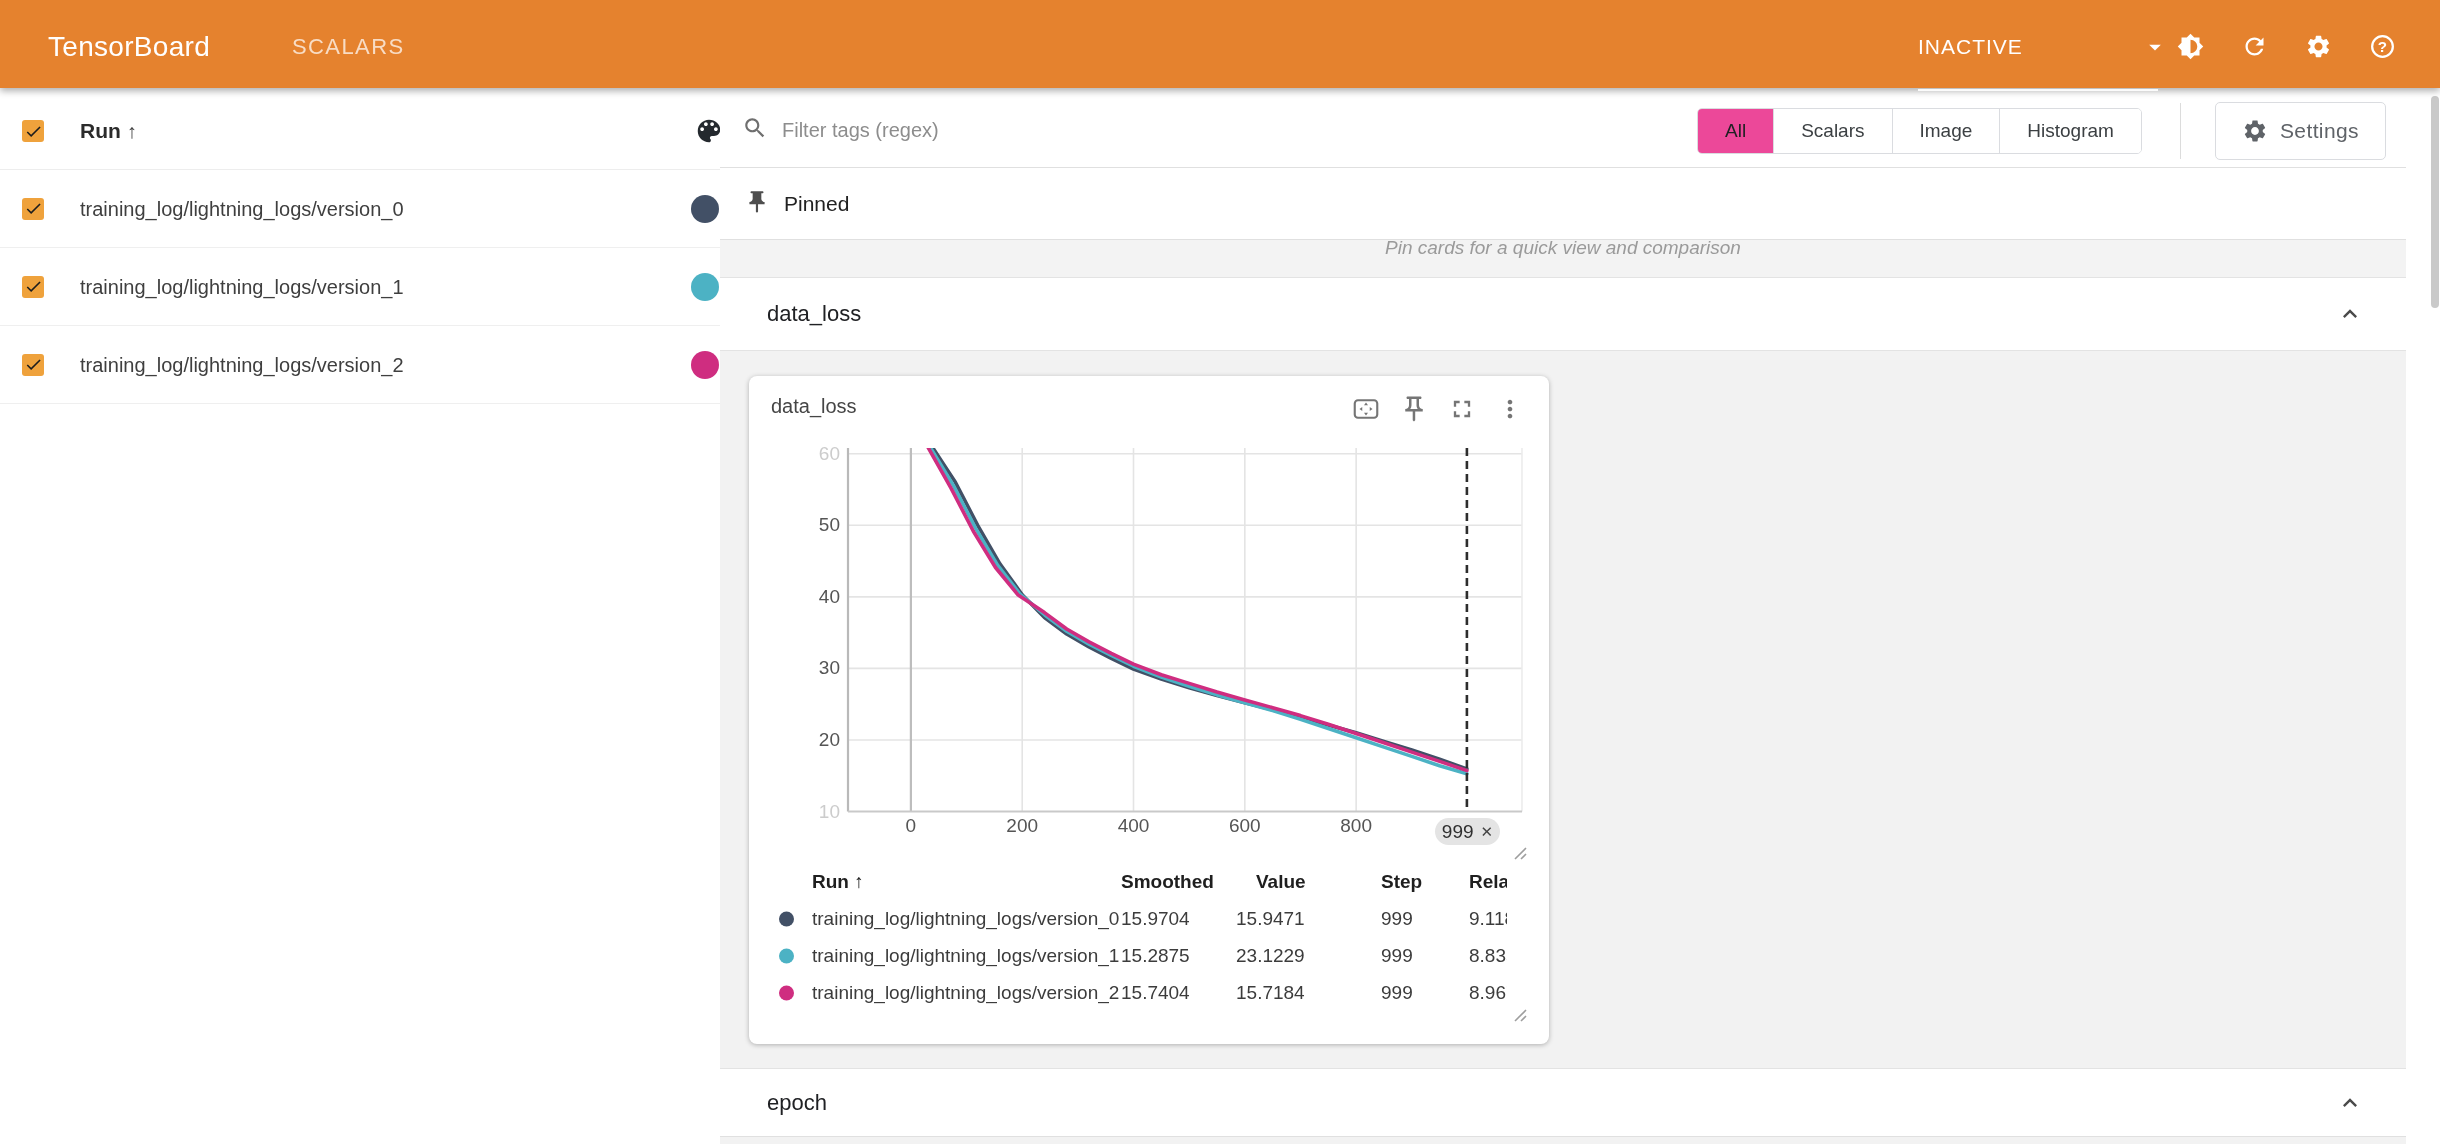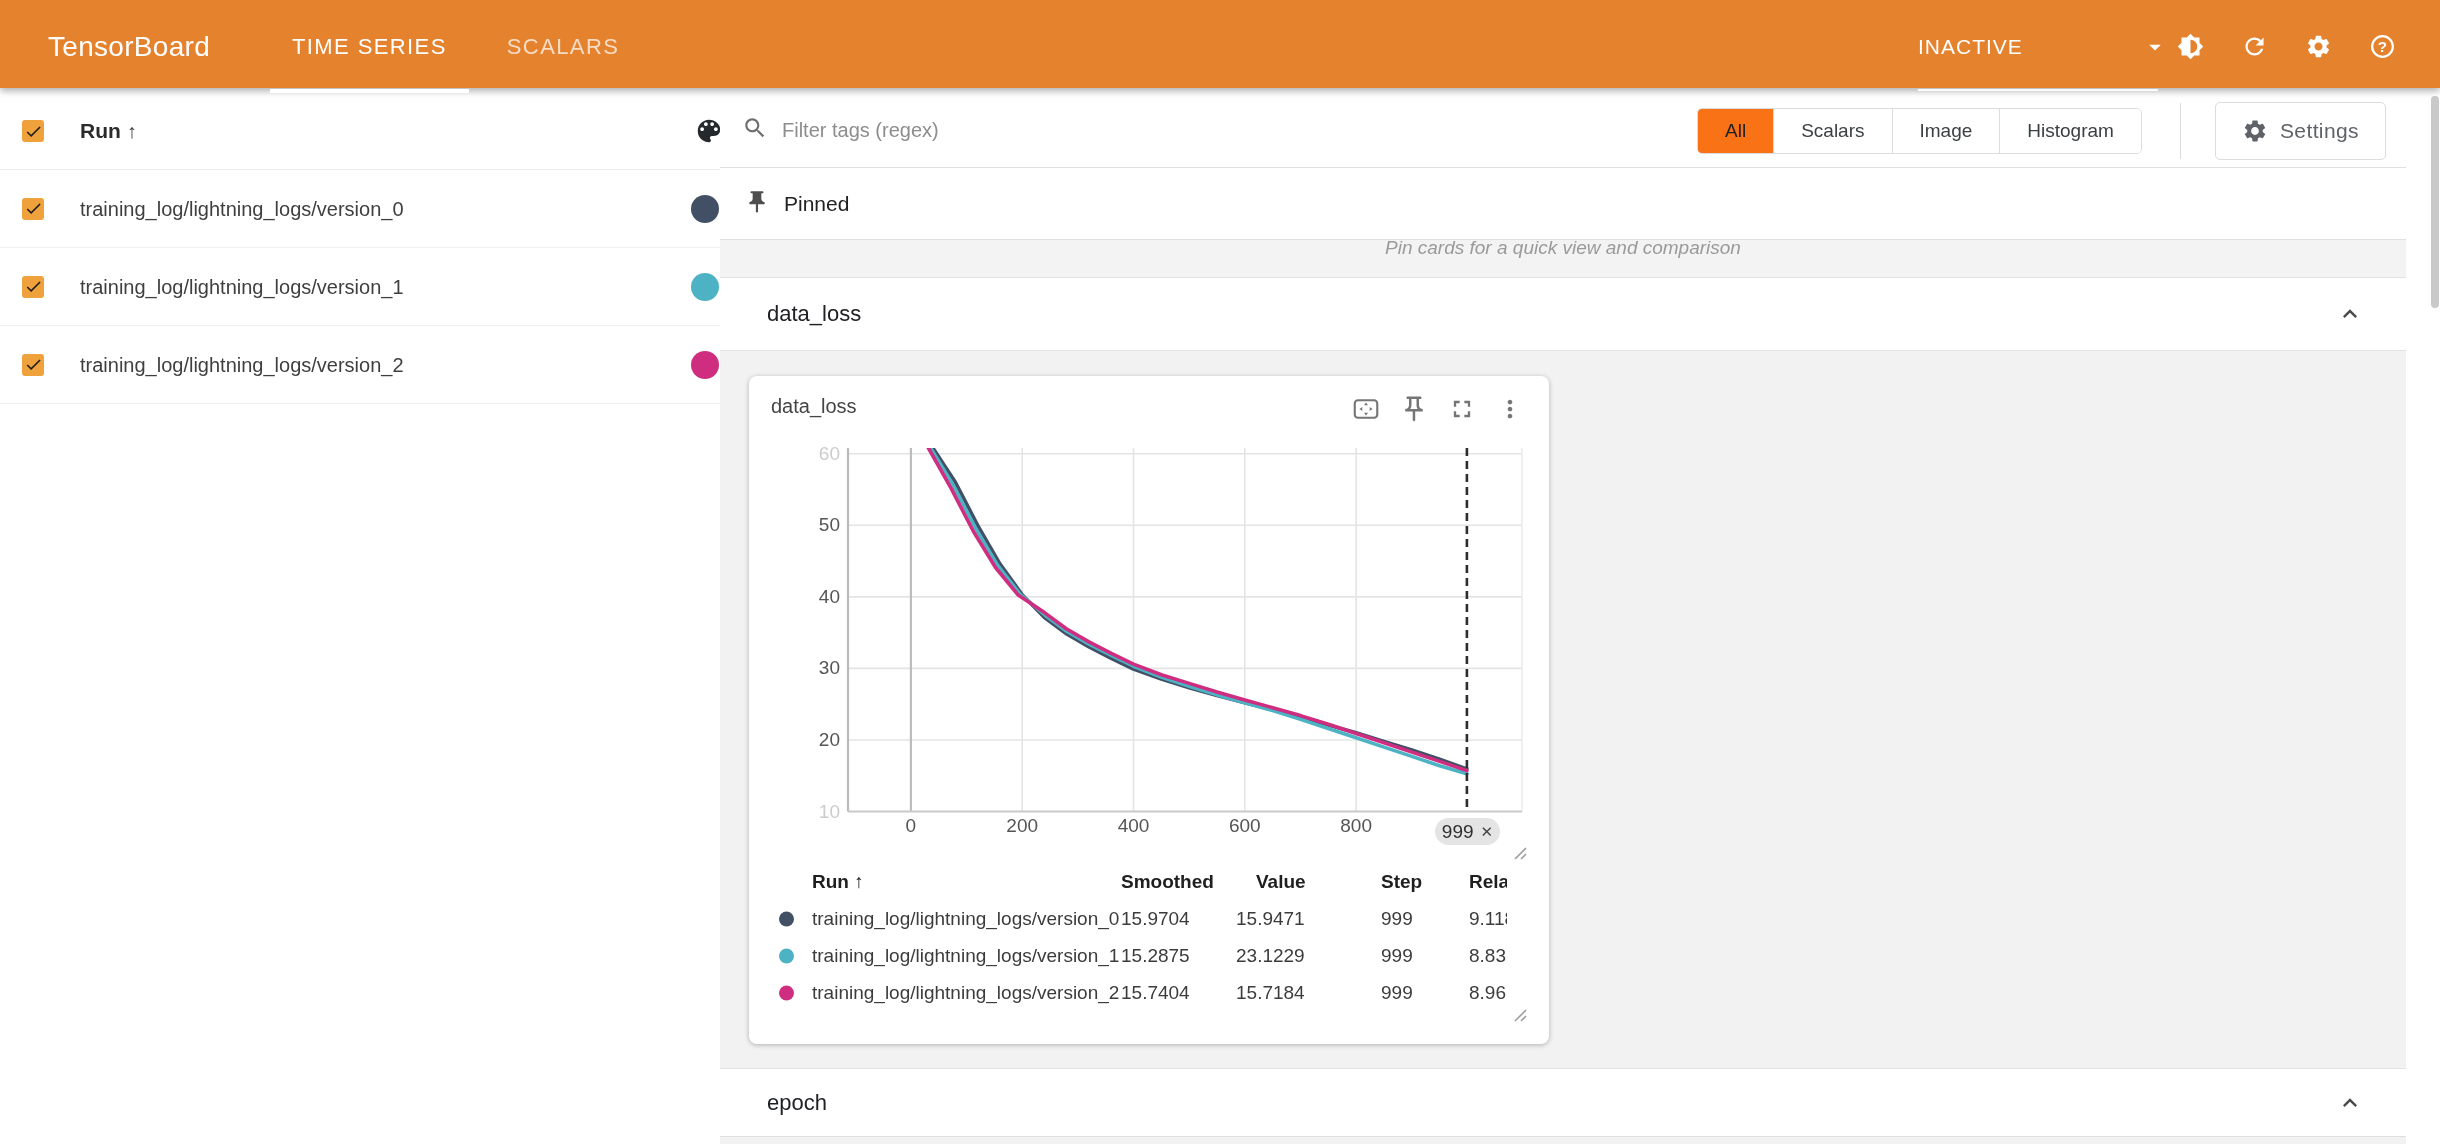--- a/index.html
+++ b/index.html
@@ -58,21 +58,21 @@
   
   .main { position:absolute; left:720px; top:93px; width:1686px; height:1051px; background:#fff; }
   .main-filter { position:relative; height:75px; border-bottom:1px solid #e0e0e0;
     display:flex; align-items:center; padding-left:22px; }
   .type-cluster { position:absolute; right:20px; top:0; height:75px; display:flex;
     align-items:center; }
   .seg-group { display:flex; border:1px solid #dadce0; border-radius:5px; overflow:hidden; }
   .seg { padding:0 27px; height:44px; display:flex; align-items:center; font-size:19px;
     color:#3c4043; background:#fff; cursor:pointer; border-left:1px solid #dadce0; }
   .seg:first-child { border-left:none; }
-  .seg.selected { background:#f97316; color:#202124; }
+  .seg.selected { background:#ec4899; color:#202124; }
   .v-divider { width:1px; height:56px; background:#dcdcdc; margin:0 34px 0 38px; }
   .settings-btn { display:flex; align-items:center; gap:12px; border:1px solid #dadce0;
     border-radius:5px; height:58px; padding:4px 26px; cursor:pointer; color:#5f6368;
     font-size:21px; letter-spacing:.4px; font-weight:500; }
 
   .pinned-row { position:relative; height:72px; border-bottom:1px solid #e0e0e0;
     display:flex; align-items:center; padding-left:24px; }
   .pinned-label { font-size:21px; font-weight:500; color:#212121; margin-left:14px; }
   .hint-band { position:relative; height:38px; background:#f3f3f3;
     border-bottom:1px solid #e3e3e3; overflow:hidden; text-align:center; }
@@ -124,21 +124,20 @@
     background:#c9c9c9; border-radius:4px; }
 </style>
 </head>
 <body>
 
 <div id="app">
 
   <div class="topbar">
     <div class="logo">TensorBoard</div>
     <div class="top-tabs">
-      <div class="top-tab active">TIME SERIES</div>
       <div class="top-tab">SCALARS</div>
     </div>
     <div class="status-wrap">
       <div class="status-btn">
         <span>INACTIVE</span>
         <span class="status-caret">
           <svg width="28" height="28" viewBox="0 0 24 24">
               <path d="M7 10l5 5 5-5z" fill="#fff"></path>
             </svg>
         </span>

